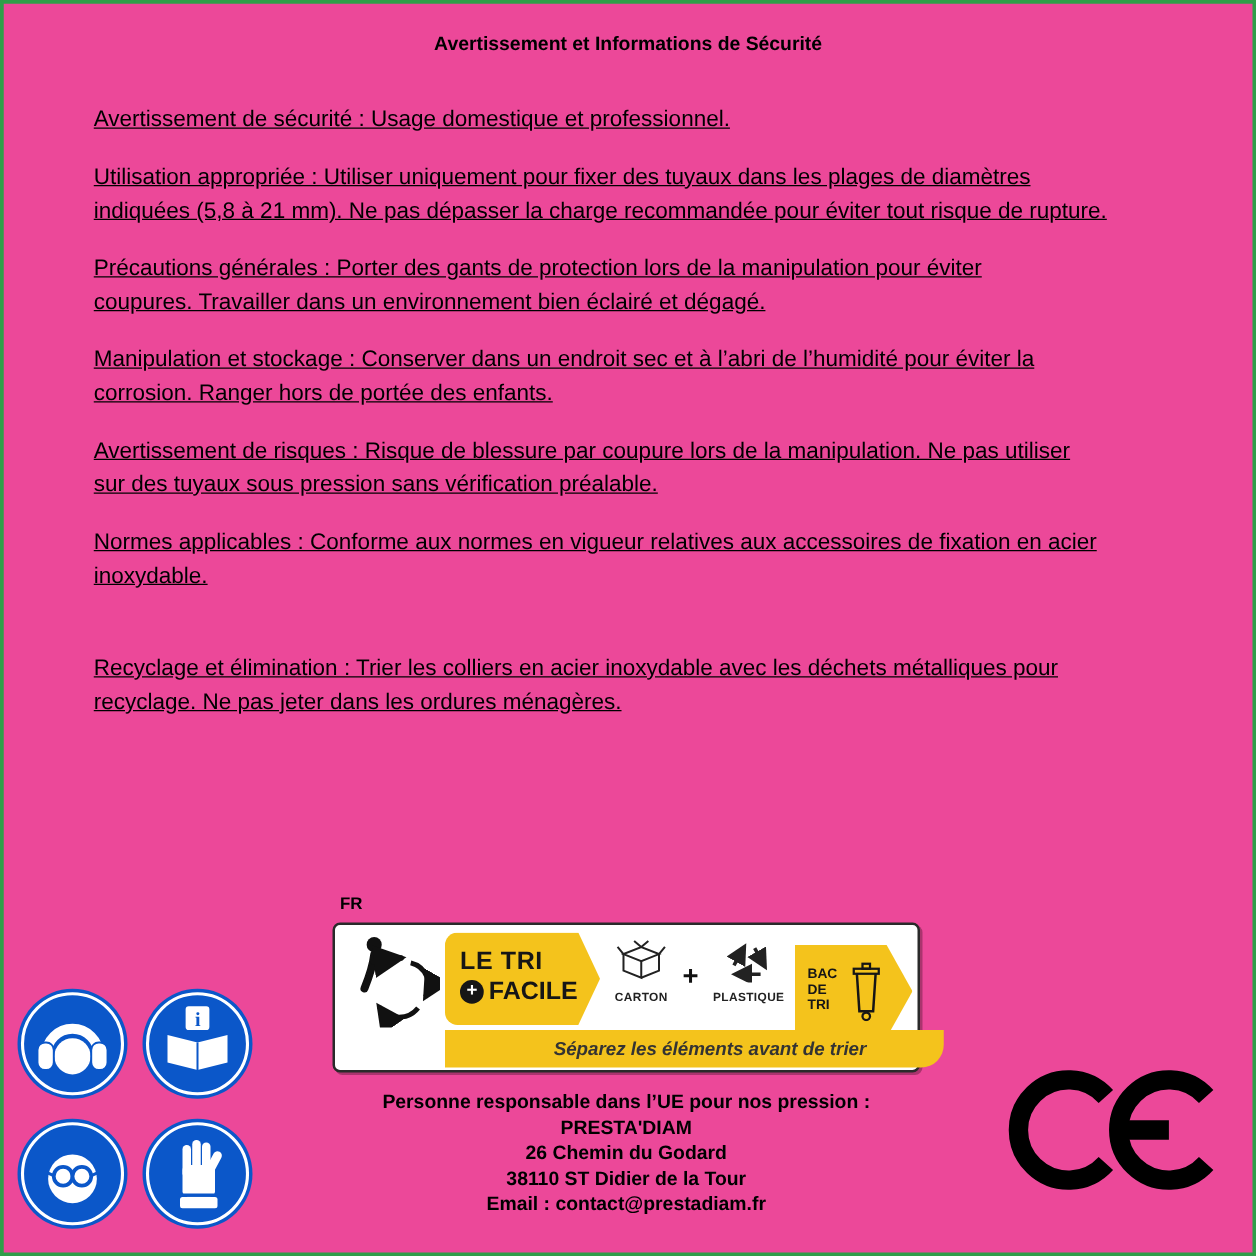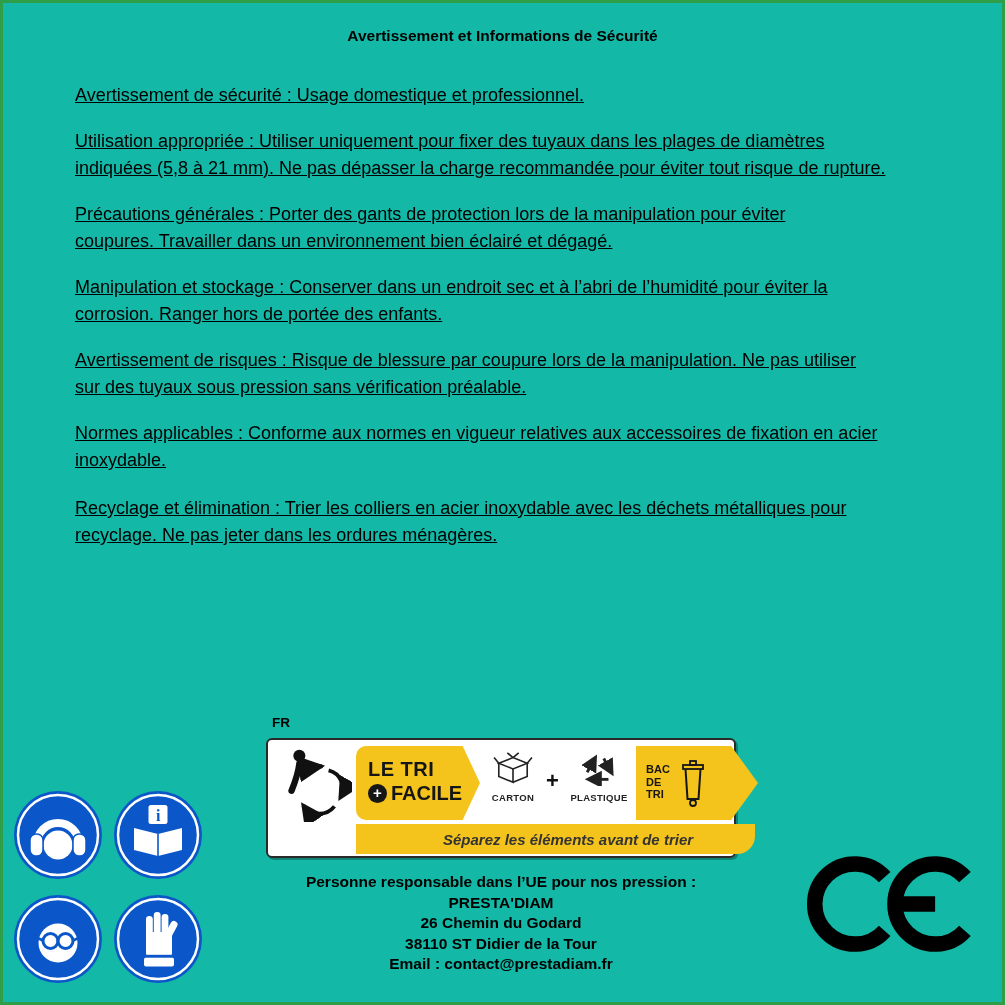--- a/index.html
+++ b/index.html
@@ -3,32 +3,32 @@
 <meta charset="utf-8">
 <style>
   :root{
     --border_green:#2f9e49;
     --mandatory_blue:#0b57c9;
     --info_tri_yellow:#f4c31c;
   }
   html,body{margin:0;padding:0;background:#fff;}
   .page{
     position:relative;width:1005px;height:1005px;box-sizing:border-box;
-    background:#14b8a6;border:3px solid var(--border_green);
+    background:#ec4899;border:3px solid var(--border_green);
     font-family:"Liberation Sans",sans-serif;color:#000;overflow:hidden;
   }
   .title{
     position:absolute;top:24px;left:0;right:0;text-align:center;
     font-size:15.5px;font-weight:bold;
   }
   .body-text{position:absolute;top:79px;left:72px;width:920px;}
   .para{
     margin:0 0 19px 0;font-size:18px;line-height:27px;white-space:pre-line;text-decoration:underline;
   }
-  .para.gap-before{margin-top:21px;}
+  .para.gap-before{margin-top:47px;}
 
   
   .sign{position:absolute;width:90px;height:90px;}
   #sign-ear{left:10px;top:787px;}
   #sign-book{left:110px;top:787px;}
   #sign-goggles{left:10px;top:891px;}
   #sign-gloves{left:110px;top:891px;}
   .disc{fill:var(--mandatory_blue);}
   .ring{fill:none;stroke:#fff;stroke-width:2.5;}
   .wht{fill:#fff;}
@@ -54,24 +54,23 @@
     display:inline-flex;width:19px;height:19px;border-radius:50%;background:#161616;color:#fff;
     align-items:center;justify-content:center;font-size:15px;font-weight:800;
   }
   .materials{position:absolute;left:214px;top:8px;width:152px;height:70px;}
   .mat{position:absolute;text-align:center;font-size:9.5px;font-weight:700;letter-spacing:.3px;color:#222;}
   .mat-carton{left:2px;top:2px;width:58px;}
   .mat-plastique{left:88px;top:2px;width:58px;}
   .mat-plus{position:absolute;left:64px;top:20px;font-size:22px;font-weight:700;color:#111;}
   .mat-label{margin-top:4px;}
   .bac-tag{
-    position:absolute;left:368px;top:6px;width:94px;height:74px;
+    position:absolute;left:368px;top:16px;width:94px;height:74px;
     background:var(--info_tri_yellow);
     clip-path:polygon(0 0,78% 0,100% 50%,78% 100%,0 100%);
-    padding-left:28px;
   }
   .bac-text{position:absolute;left:10px;top:17px;font-size:11px;font-weight:800;line-height:12.5px;color:#161616;}
   .bac-bin{position:absolute;left:44px;top:13px;width:26px;height:48px;}
   .tri-tagline{
     position:absolute;left:88px;top:84px;width:374px;height:30px;
     background:var(--info_tri_yellow);border-radius:0 0 18px 0;
     display:flex;align-items:center;justify-content:center;
     font-style:italic;font-weight:700;font-size:15px;color:#333;padding-left:25px;
   }
 

